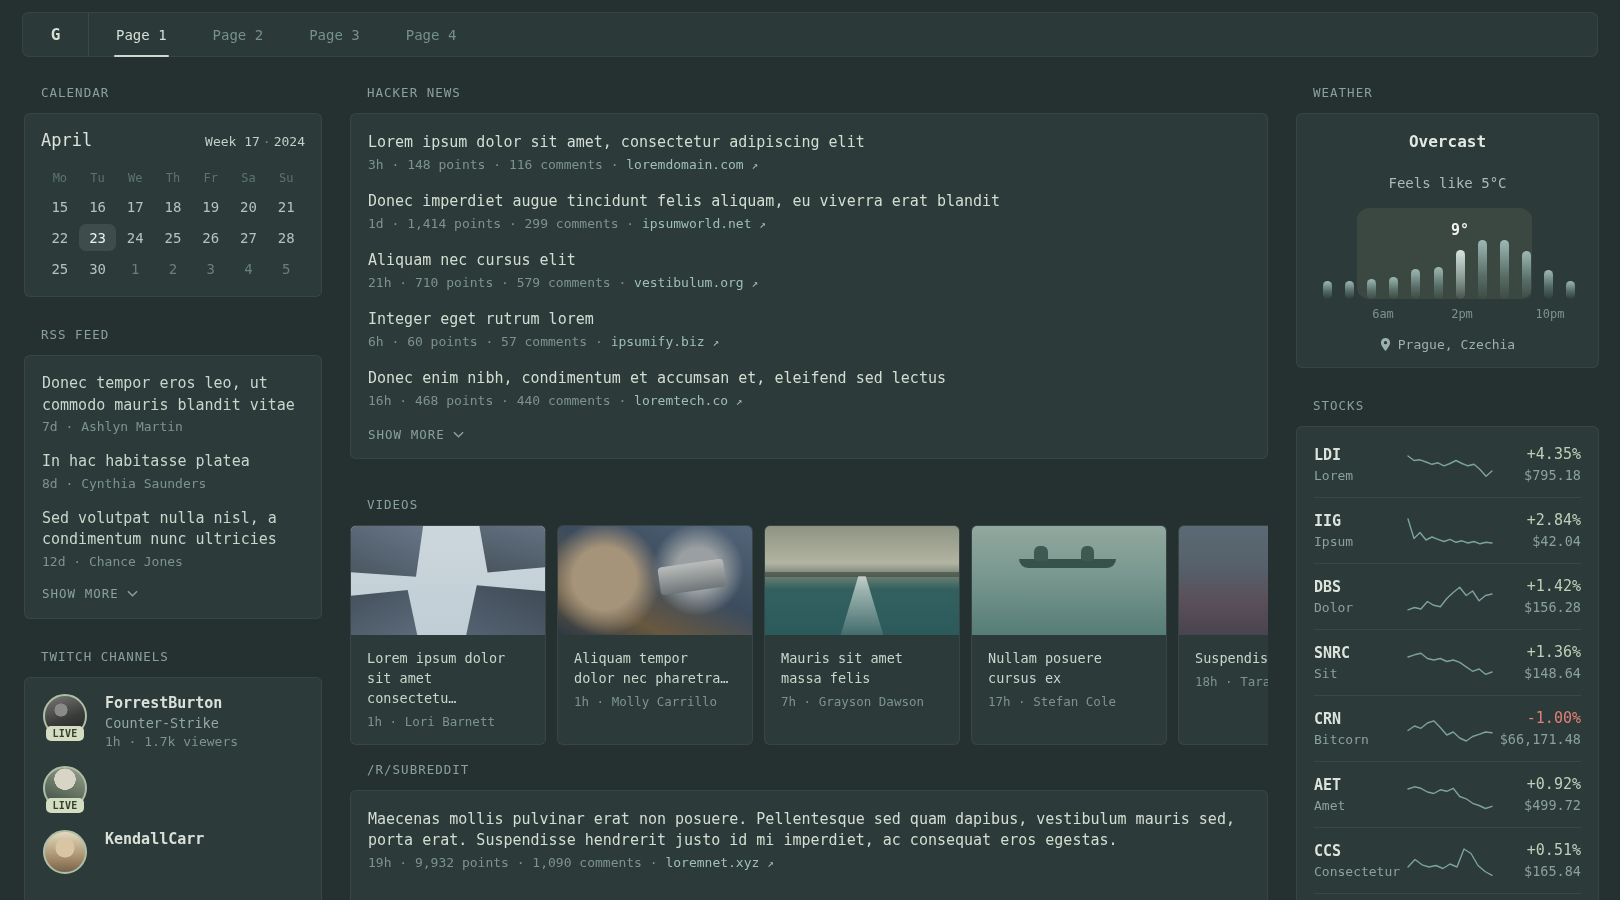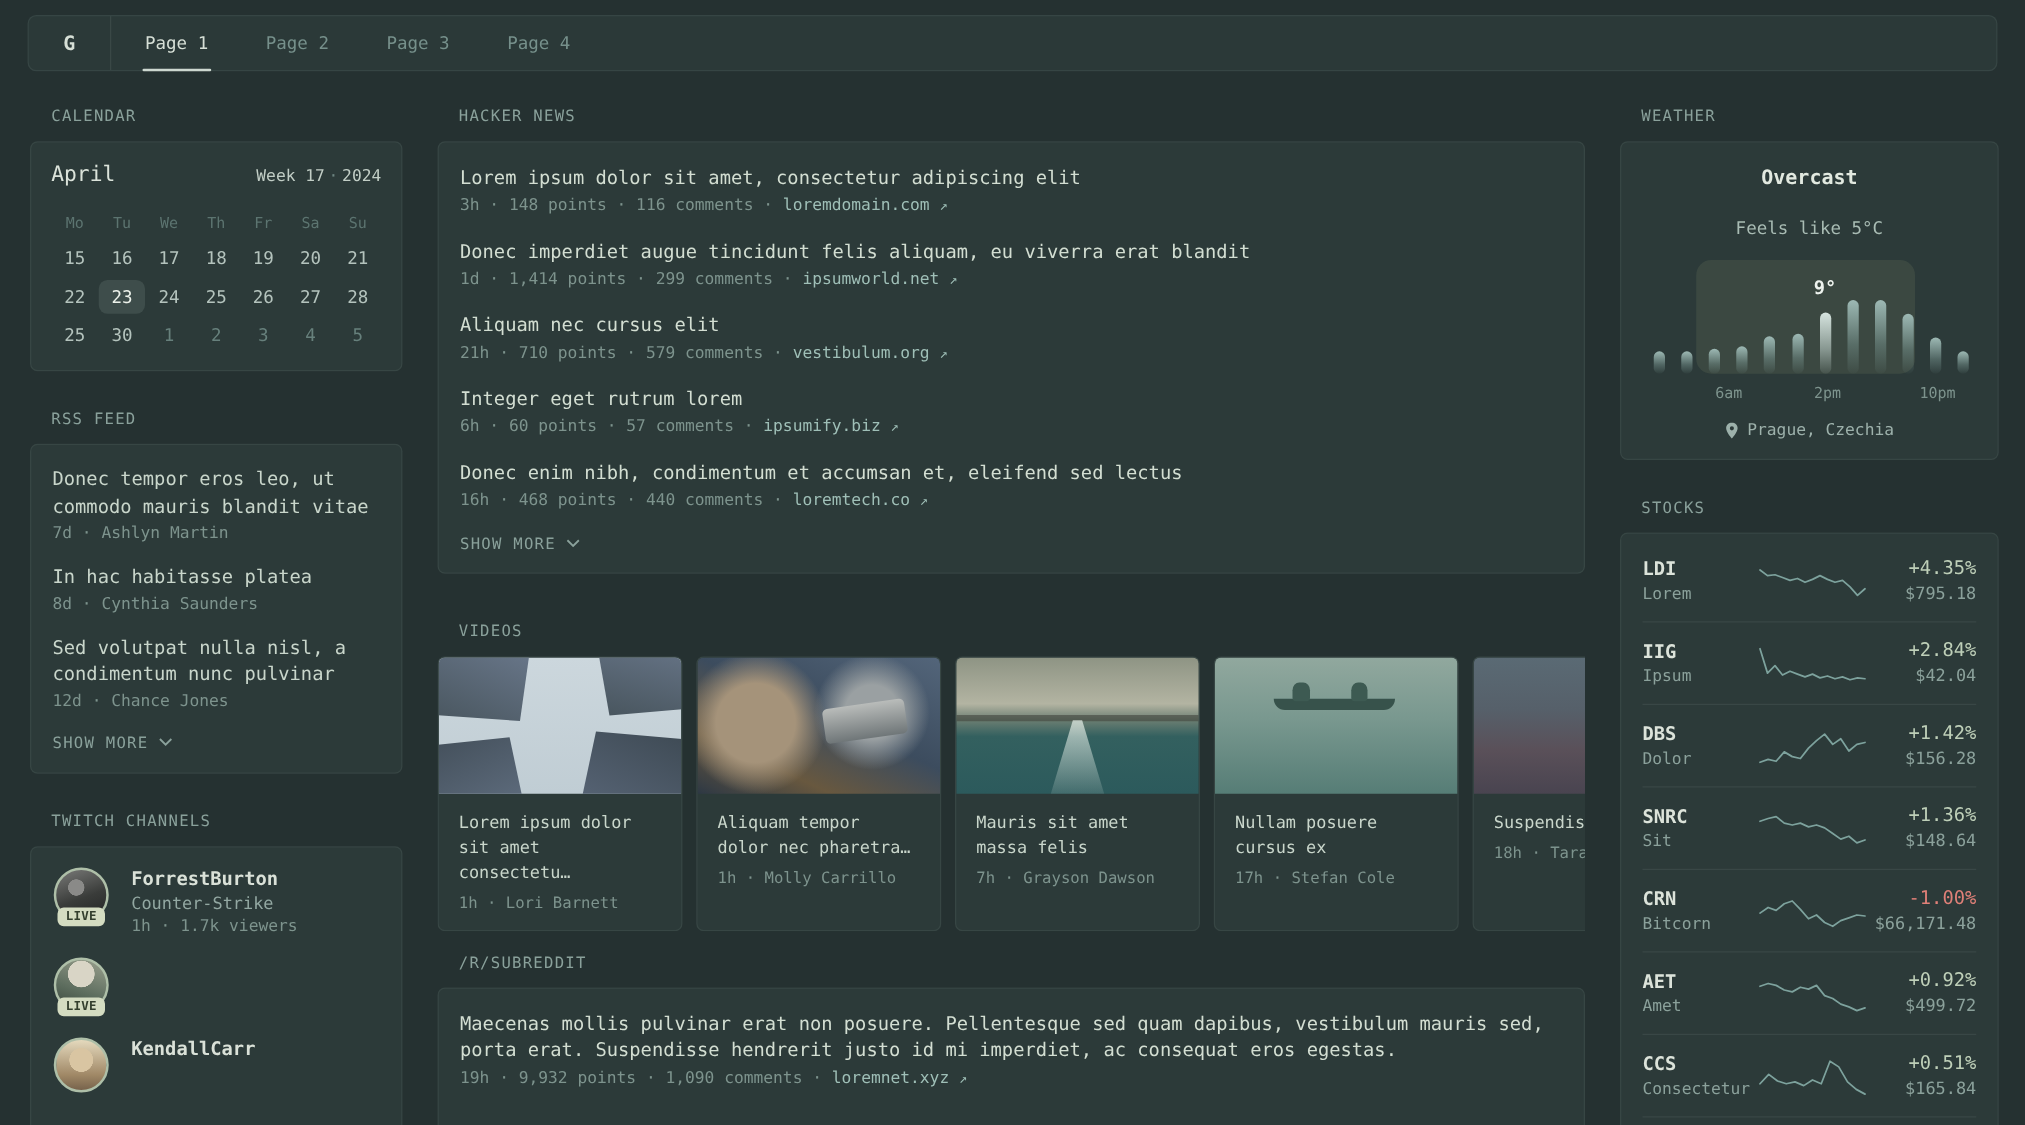--- a/index.html
+++ b/index.html
@@ -183,21 +183,21 @@
       <div class="card rss">
         <div class="rss-item">
           <a class="rss-title">Donec tempor eros leo, ut commodo mauris blandit vitae</a>
           <div class="rss-meta">7d · Ashlyn Martin</div>
         </div>
         <div class="rss-item">
           <a class="rss-title">In hac habitasse platea</a>
           <div class="rss-meta">8d · Cynthia Saunders</div>
         </div>
         <div class="rss-item">
-          <a class="rss-title">Sed volutpat nulla nisl, a condimentum nunc pulvinar</a>
+          <a class="rss-title">Sed volutpat nulla nisl, a condimentum nunc ultricies</a>
           <div class="rss-meta">12d · Chance Jones</div>
         </div>
         <button class="show-more">
           <span>SHOW MORE</span>
           <svg class="chev" viewBox="0 0 12 7">
               <path d="M1 1l5 5 5-5"></path>
             </svg>
         </button>
       </div>
     </div>

